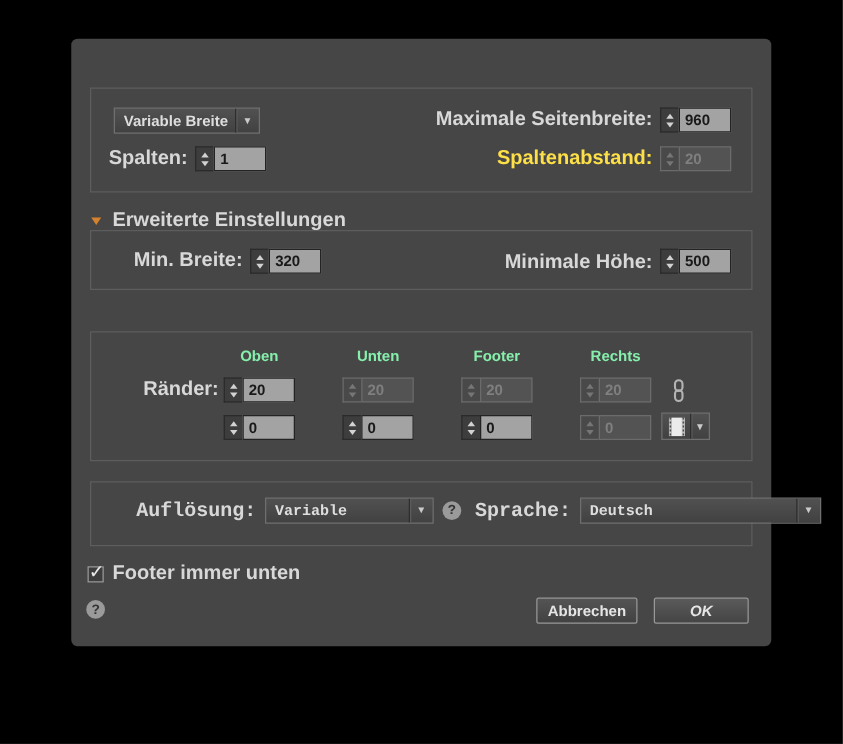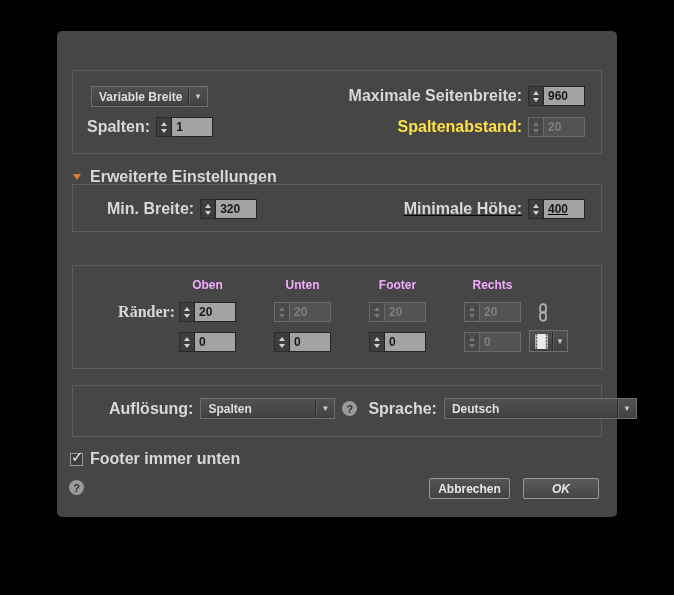--- a/index.html
+++ b/index.html
@@ -53,21 +53,21 @@
     display:flex;align-items:center;
     color:#dedede;font-size:12px;font-weight:bold;
   }
   .dd .txt{flex:1;padding-left:7px;white-space:nowrap;overflow:hidden;}
   .dd .sep{width:1px;align-self:stretch;background:#2e2e2e;box-shadow:1px 0 0 #5c5c5c;}
   .dd .arr{width:18px;text-align:center;font-size:8px;color:#cacaca;line-height:19px;}
   
   .adv{position:absolute;left:16px;top:137px;display:flex;align-items:center;gap:9px;justify-content:space-between;}
   .adv-tri{width:0;height:0;border-left:4.5px solid transparent;border-right:4.5px solid transparent;border-top:6px solid #d5812d;}
   
-  .colhdr{position:absolute;width:57px;text-align:center;font-size:12px;font-weight:bold;color:#f0abfc;}
+  .colhdr{position:absolute;width:57px;text-align:center;font-size:12px;font-weight:bold;color:#86efac;}
   .rowlbl{position:absolute;width:102px;text-align:right;line-height:20px;}
   
   .chainbox{position:absolute;width:16px;height:20px;display:flex;align-items:center;justify-content:center;}
   .filmbtn{
     position:absolute;width:39px;height:22px;box-sizing:border-box;
     background:linear-gradient(#515151,#414141);border:1px solid #6f6f6f;
     display:flex;align-items:center;
   }
   .filmbtn .icon{flex:1;display:flex;align-items:center;justify-content:center;}
   .filmbtn .sep{width:1px;align-self:stretch;background:#2e2e2e;box-shadow:1px 0 0 #5c5c5c;}
@@ -152,39 +152,39 @@
     <div style="position:absolute;left:34px;top:14px;display:flex;align-items:center;gap:6px;">
       <span class="lbl">Min. Breite:</span>
       <span class="group">
         <span class="stepper">
             <span class="tri-up"></span>
             <span class="tri-down"></span>
           </span>
         <span class="field">320</span>
       </span>
     </div>
-    <div style="position:absolute;right:16px;top:14px;display:flex;align-items:center;gap:6px;text-decoration:underline;">
+    <div style="position:absolute;right:16px;top:14px;display:flex;align-items:flex-end;gap:6px;">
       <span class="lbl">Minimale Höhe:</span>
       <span class="group">
         <span class="stepper">
             <span class="tri-up"></span>
             <span class="tri-down"></span>
           </span>
-        <span class="field">400</span>
+        <span class="field">500</span>
       </span>
     </div>
   </div>
 
   <div class="panel" style="top:234px;height:104px;">
     <div class="colhdr" style="left:106px;top:12px;">Oben</div>
     <div class="colhdr" style="left:201px;top:12px;">Unten</div>
     <div class="colhdr" style="left:296px;top:12px;">Footer</div>
     <div class="colhdr" style="left:391px;top:12px;">Rechts</div>
 
-    <div class="rowlbl lbl" style="left:0;top:36px;font-family:Liberation Serif, serif;">Ränder:</div>
+    <div class="rowlbl lbl" style="left:0;top:36px;">Ränder:</div>
     <span class="group" style="position:absolute;left:106px;top:36px;">
       <span class="stepper">
           <span class="tri-up"></span>
           <span class="tri-down"></span>
         </span>
       <span class="field">20</span>
     </span>
     <span class="group disabled" style="position:absolute;left:201px;top:36px;">
       <span class="stepper">
           <span class="tri-up"></span>
@@ -248,25 +248,25 @@
           <rect x="2.6" width="7.8" height="15" fill="#ebebeb"></rect>
           <line x1="1.3" y1="0" x2="1.3" y2="15" stroke="#4a4a4a" stroke-width="1.2" stroke-dasharray="1.6,1.6"></line>
           <line x1="11.7" y1="0" x2="11.7" y2="15" stroke="#4a4a4a" stroke-width="1.2" stroke-dasharray="1.6,1.6"></line>
         </svg>
       </span>
       <span class="sep"></span>
       <span class="arr">▼</span>
     </div>
   </div>
 
-  <div class="panel" style="top:354px;height:52px;">
+  <div class="panel" style="top:354px;height:52px;font-family:Liberation Mono, monospace;">
     <div style="position:absolute;left:36px;top:12px;display:flex;align-items:center;gap:7px;">
       <span class="lbl">Auflösung:</span>
       <div class="dd" style="width:135px;">
-        <span class="txt">Spalten</span>
+        <span class="txt">Variable</span>
         <span class="sep"></span>
         <span class="arr">▼</span>
       </div>
       <span class="helpdot">?</span>
       <span class="lbl" style="margin-left:4px;">Sprache:</span>
       <div class="dd" style="width:193px;">
         <span class="txt">Deutsch</span>
         <span class="sep"></span>
         <span class="arr">▼</span>
       </div>

